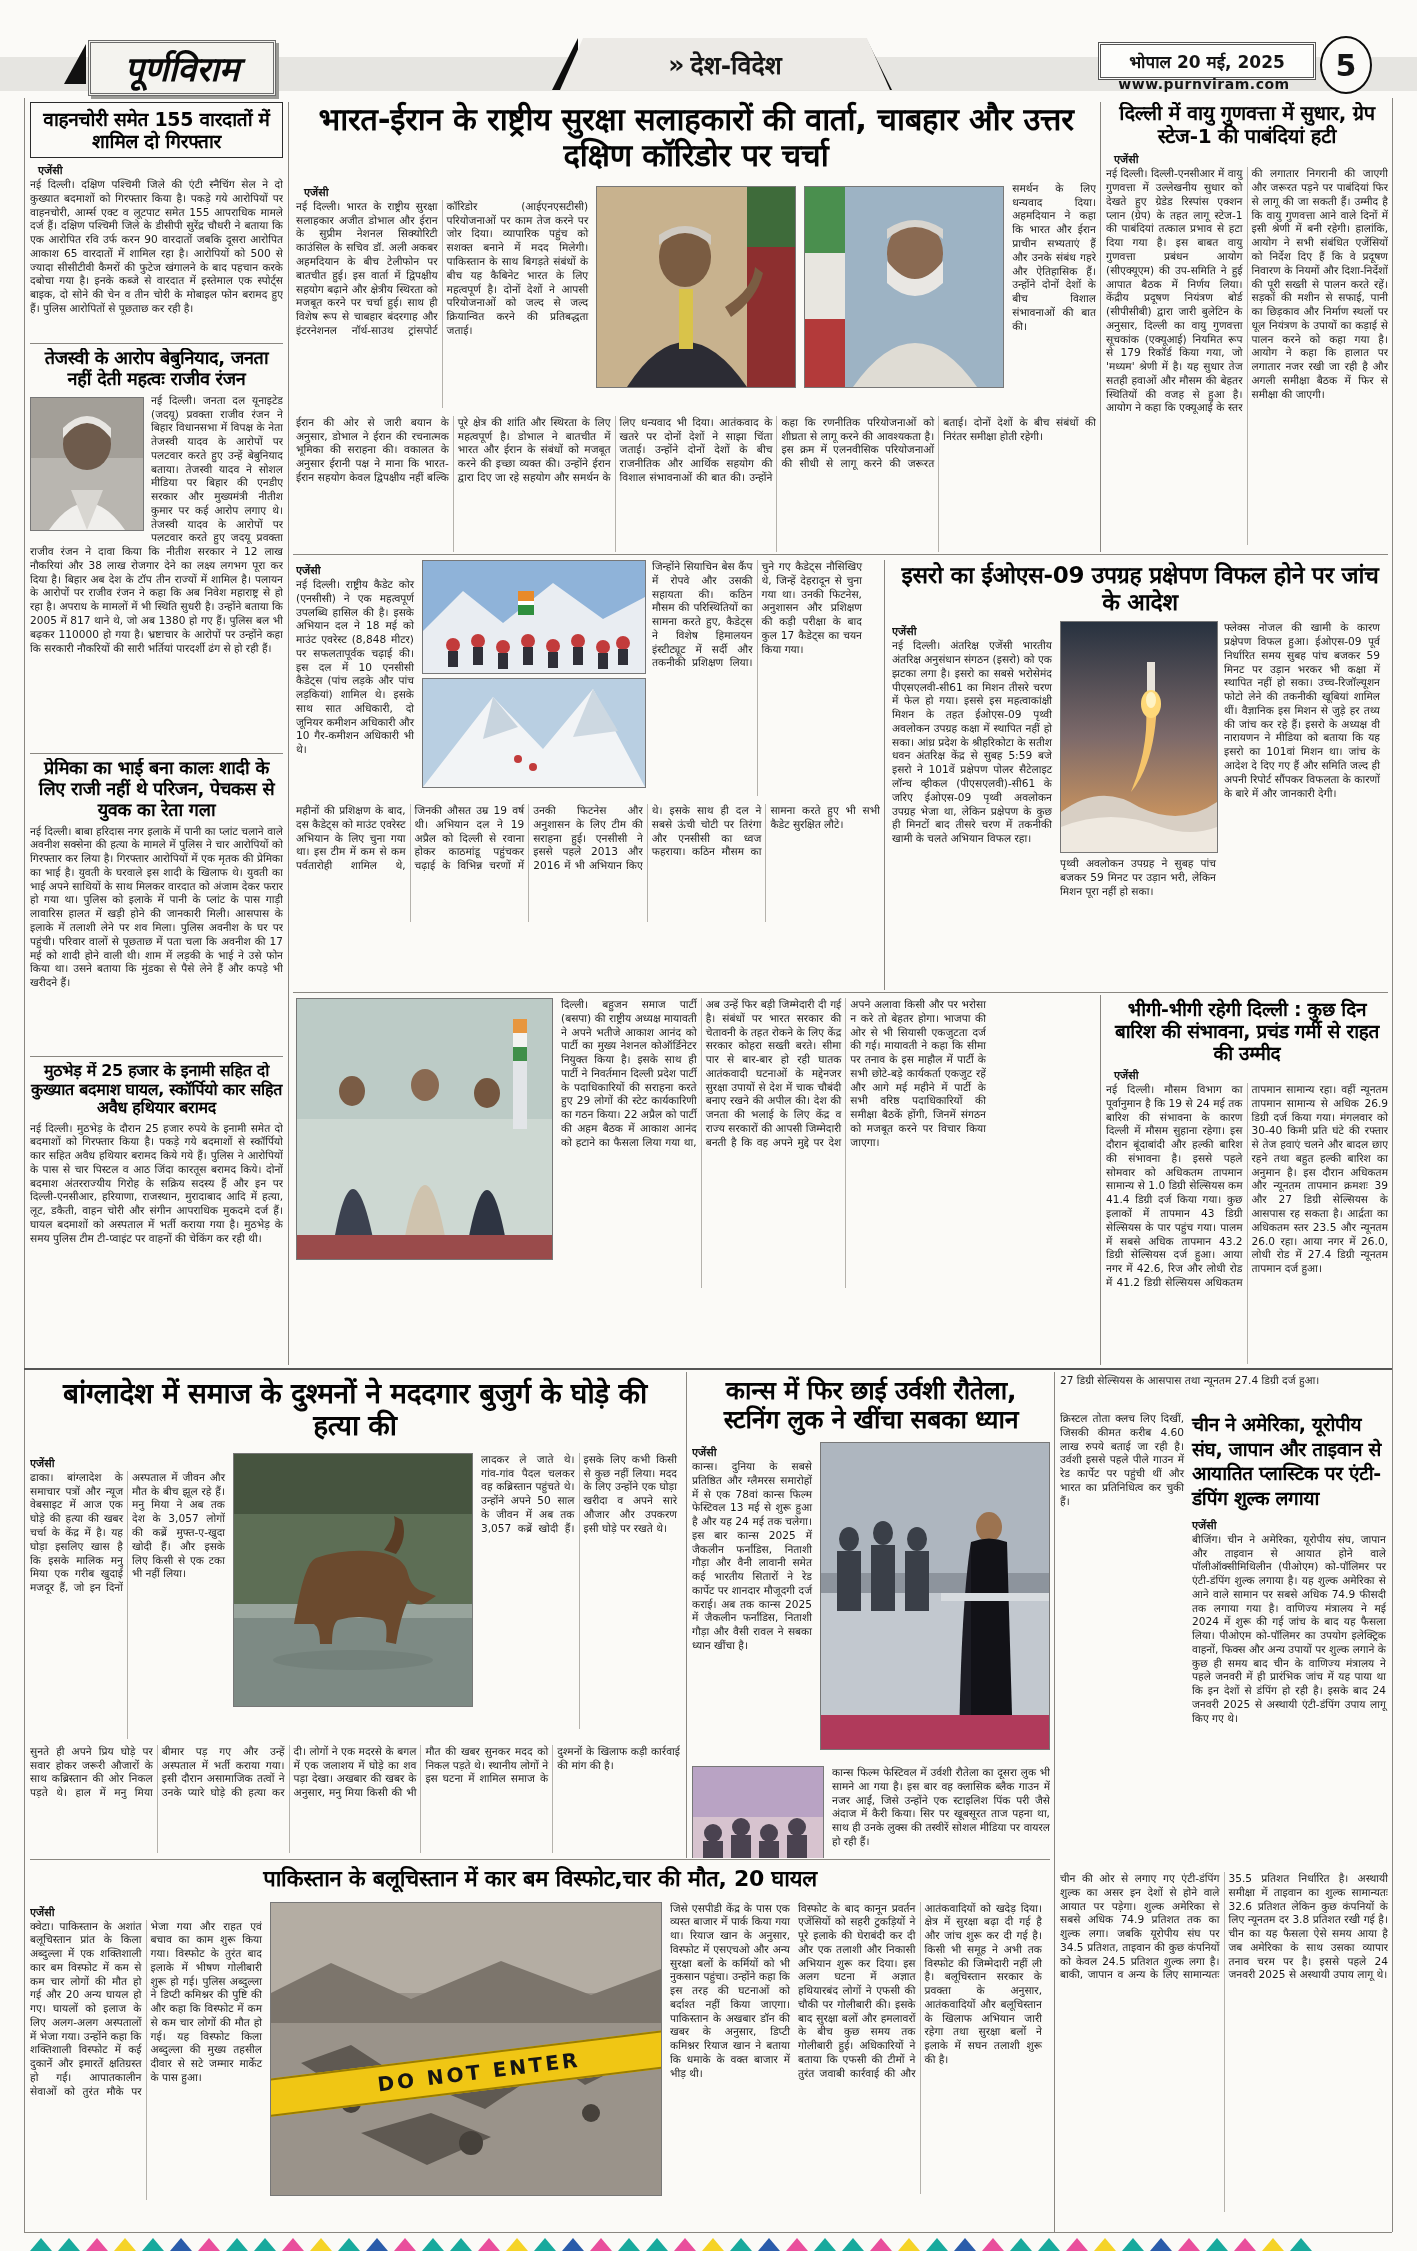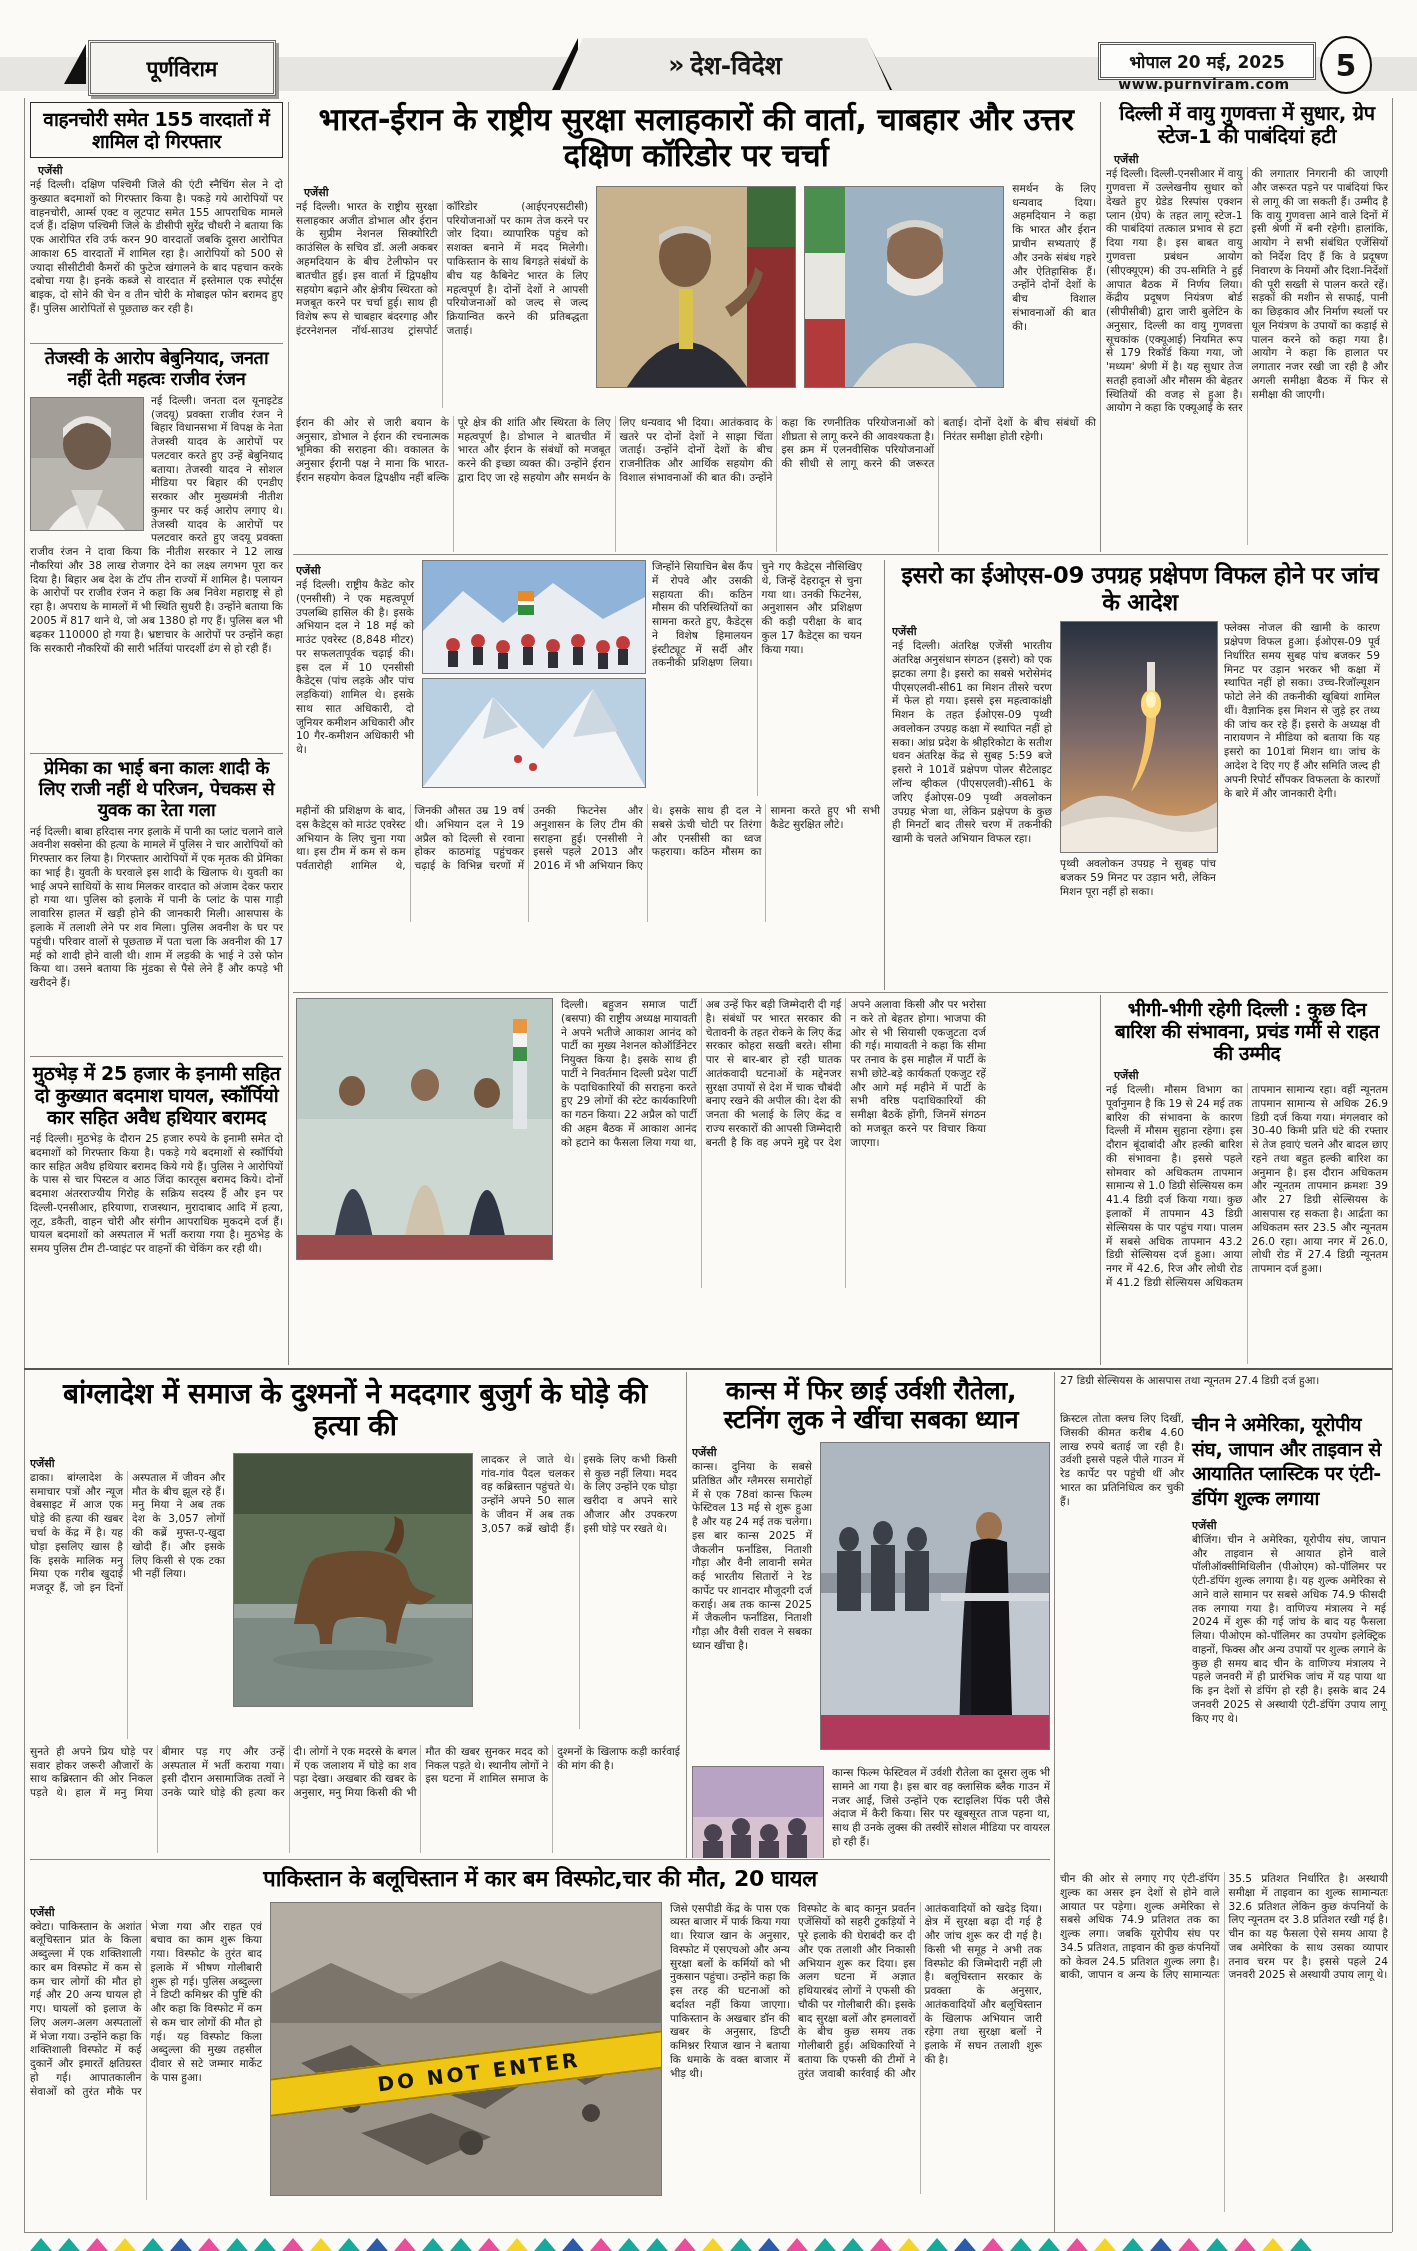--- a/index.html
+++ b/index.html
@@ -11,21 +11,21 @@
   .byline{font-weight:700;font-size:11px;margin:2px 0 1px 8px;}
   .cols2{column-count:2;column-gap:9px;column-rule:1px solid #b5b2ac;}
   .cols3{column-count:3;column-gap:9px;column-rule:1px solid #b5b2ac;}
   .cols5{column-count:5;column-gap:9px;column-rule:1px solid #b5b2ac;}
   .vrule{position:absolute;width:1px;background:#8a8781;}
   .hrule{position:absolute;height:1px;background:#8a8781;}
   .photo{position:relative;background:#cfcdc8;border:1px solid #777;overflow:hidden;flex:none;}
   .row{display:flex;gap:8px;align-items:flex-start;}
   
   #band{position:absolute;left:0;top:57px;width:1417px;height:34px;background:#e6e5e1;}
-  #logo-box{position:absolute;left:88px;top:40px;width:182px;height:50px;background:#f4f3ef;border:3px double #6b6b6b;box-shadow:3px 3px 0 #9a9a96;display:flex;align-items:center;justify-content:center;font-size:21px;font-weight:800;color:#0a0a0a;}
+  #logo-box{position:absolute;left:88px;top:40px;width:182px;height:50px;background:#f4f3ef;border:3px double #6b6b6b;box-shadow:3px 3px 0 #9a9a96;display:flex;align-items:center;justify-content:center;font-size:34px;font-weight:800;color:#0a0a0a;font-style:italic;}
   .corner-tri{position:absolute;width:0;height:0;}
   #tab{position:absolute;left:560px;top:38px;width:330px;height:52px;background:#eceae6;clip-path:polygon(7% 0,93% 0,100% 100%,0 100%);display:flex;align-items:center;justify-content:center;font-size:25px;font-weight:800;}
   #tab-l{position:absolute;left:552px;top:38px;border-left:26px solid transparent;border-bottom:52px solid #0d0d0d;width:0;height:0;}
   #tab-r{position:absolute;left:866px;top:38px;border-right:26px solid transparent;border-bottom:52px solid #0d0d0d;width:0;height:0;}
   #date-box{position:absolute;left:1098px;top:42px;width:212px;height:32px;border:3px double #555;background:#fdfdfb;display:flex;align-items:center;justify-content:center;font-size:17px;font-weight:800;}
   #site{position:absolute;left:1098px;top:76px;width:212px;text-align:center;font-size:14px;font-weight:800;letter-spacing:0.5px;}
   #pg-circle{position:absolute;left:1320px;top:36px;width:48px;height:54px;border:2.5px solid #0d0d0d;border-radius:50%;display:flex;align-items:center;justify-content:center;font-size:30px;font-weight:800;background:#fbfaf7;}
   .boxed-hl{border:1.6px solid #2b2b2b;padding:5px 4px;margin-bottom:4px;}
   .tape{position:absolute;left:-12px;top:150px;width:440px;height:34px;background:#f0c614;transform:rotate(-7deg);display:flex;align-items:center;justify-content:center;font-weight:800;font-size:20px;color:#151515;letter-spacing:3px;border-top:2px solid #9a7d00;border-bottom:2px solid #9a7d00;}
   #footer-strip{position:absolute;left:30px;top:2237px;width:1360px;height:14px;display:flex;gap:6px;align-items:flex-end;overflow:hidden;}
@@ -92,21 +92,21 @@
     </div>
     <div class="body-txt">नई दिल्ली। जनता दल यूनाइटेड (जदयू) प्रवक्ता राजीव रंजन ने बिहार विधानसभा में विपक्ष के नेता तेजस्वी यादव के आरोपों पर पलटवार करते हुए उन्हें बेबुनियाद बताया। तेजस्वी यादव ने सोशल मीडिया पर बिहार की एनडीए सरकार और मुख्यमंत्री नीतीश कुमार पर कई आरोप लगाए थे। तेजस्वी यादव के आरोपों पर पलटवार करते हुए जदयू प्रवक्ता राजीव रंजन ने दावा किया कि नीतीश सरकार ने 12 लाख नौकरियां और 38 लाख रोजगार देने का लक्ष्य लगभग पूरा कर दिया है। बिहार अब देश के टॉप तीन राज्यों में शामिल है। पलायन के आरोपों पर राजीव रंजन ने कहा कि अब निवेश महाराष्ट्र से हो रहा है। अपराध के मामलों में भी स्थिति सुधरी है। उन्होंने बताया कि 2005 में 817 थाने थे, जो अब 1380 हो गए हैं। पुलिस बल भी बढ़कर 110000 हो गया है। भ्रष्टाचार के आरोपों पर उन्होंने कहा कि सरकारी नौकरियों की सारी भर्तियां पारदर्शी ढंग से हो रही हैं।</div>
   </div>
 
   <div class="art" style="left:30px;top:758px;width:253px;height:295px;">
     <div class="hl" style="font-size:18px;margin-bottom:4px;">प्रेमिका का भाई बना कालः शादी के लिए राजी नहीं थे परिजन, पेचकस से युवक का रेता गला</div>
     <div class="body-txt">नई दिल्ली। बाबा हरिदास नगर इलाके में पानी का प्लांट चलाने वाले अवनीश सक्सेना की हत्या के मामले में पुलिस ने चार आरोपियों को गिरफ्तार कर लिया है। गिरफ्तार आरोपियों में एक मृतक की प्रेमिका का भाई है। युवती के घरवाले इस शादी के खिलाफ थे। युवती का भाई अपने साथियों के साथ मिलकर वारदात को अंजाम देकर फरार हो गया था। पुलिस को इलाके में पानी के प्लांट के पास गाड़ी लावारिस हालत में खड़ी होने की जानकारी मिली। आसपास के इलाके में तलाशी लेने पर शव मिला। पुलिस अवनीश के घर पर पहुंची। परिवार वालों से पूछताछ में पता चला कि अवनीश की 17 मई को शादी होने वाली थी। शाम में लड़की के भाई ने उसे फोन किया था। उसने बताया कि मुंडका से पैसे लेने हैं और कपड़े भी खरीदने हैं।</div>
   </div>
 
   <div class="art" style="left:30px;top:1062px;width:253px;height:300px;">
-    <div class="hl" style="font-size:19px;margin-bottom:4px;">मुठभेड़ में 25 हजार के इनामी सहित दो कुख्यात बदमाश घायल, स्कॉर्पियो कार सहित अवैध हथियार बरामद</div>
+    <div class="hl" style="font-size:16px;margin-bottom:4px;">मुठभेड़ में 25 हजार के इनामी सहित दो कुख्यात बदमाश घायल, स्कॉर्पियो कार सहित अवैध हथियार बरामद</div>
     <div class="body-txt">नई दिल्ली। मुठभेड़ के दौरान 25 हजार रुपये के इनामी समेत दो बदमाशों को गिरफ्तार किया है। पकड़े गये बदमाशों से स्कॉर्पियो कार सहित अवैध हथियार बरामद किये गये हैं। पुलिस ने आरोपियों के पास से चार पिस्टल व आठ जिंदा कारतूस बरामद किये। दोनों बदमाश अंतरराज्यीय गिरोह के सक्रिय सदस्य हैं और इन पर दिल्ली-एनसीआर, हरियाणा, राजस्थान, मुरादाबाद आदि में हत्या, लूट, डकैती, वाहन चोरी और संगीन आपराधिक मुकदमे दर्ज हैं। घायल बदमाशों को अस्पताल में भर्ती कराया गया है। मुठभेड़ के समय पुलिस टीम टी-प्वाइंट पर वाहनों की चेकिंग कर रही थी।</div>
   </div>
 
   <div class="art" style="left:296px;top:100px;width:800px;height:452px;">
     <div class="hl" style="font-size:31px;padding:2px 14px 8px;">भारत-ईरान के राष्ट्रीय सुरक्षा सलाहकारों की वार्ता, चाबहार और उत्तर दक्षिण कॉरिडोर पर चर्चा</div>
     <div class="row">
       <div style="width:300px;">
         <div class="byline">एजेंसी</div>
         <div class="body-txt cols2" style="height:208px;">नई दिल्ली। भारत के राष्ट्रीय सुरक्षा सलाहकार अजीत डोभाल और ईरान के सुप्रीम नेशनल सिक्योरिटी काउंसिल के सचिव डॉ. अली अकबर अहमदियान के बीच टेलीफोन पर बातचीत हुई। इस वार्ता में द्विपक्षीय सहयोग बढ़ाने और क्षेत्रीय स्थिरता को मजबूत करने पर चर्चा हुई। साथ ही विशेष रूप से चाबहार बंदरगाह और इंटरनेशनल नॉर्थ-साउथ ट्रांसपोर्ट कॉरिडोर (आईएनएसटीसी) परियोजनाओं पर काम तेज करने पर जोर दिया। व्यापारिक पहुंच को सशक्त बनाने में मदद मिलेगी। पाकिस्तान के साथ बिगड़ते संबंधों के बीच यह कैबिनेट भारत के लिए महत्वपूर्ण है। दोनों देशों ने आपसी परियोजनाओं को जल्द से जल्द क्रियान्वित करने की प्रतिबद्धता जताई।</div>
       </div>

